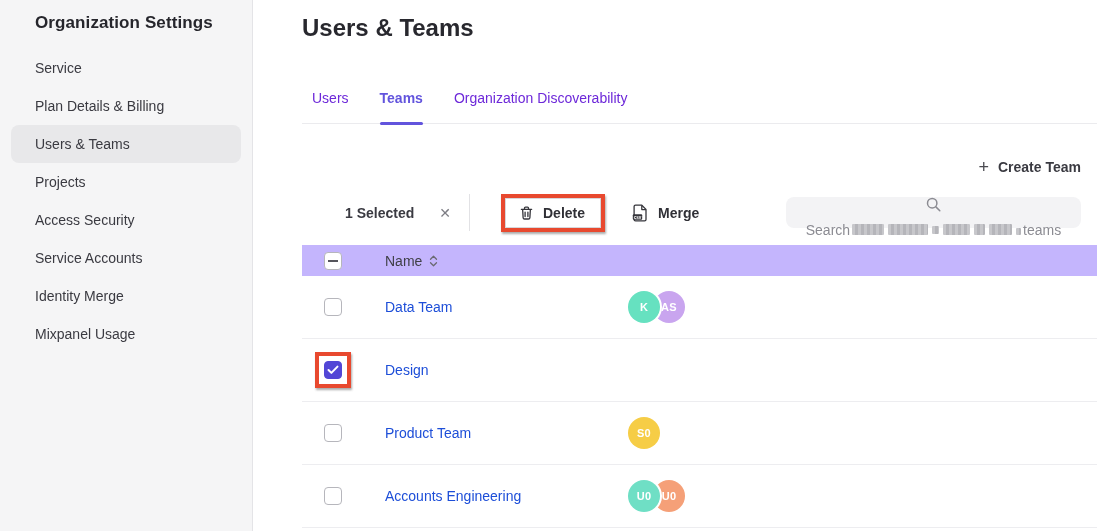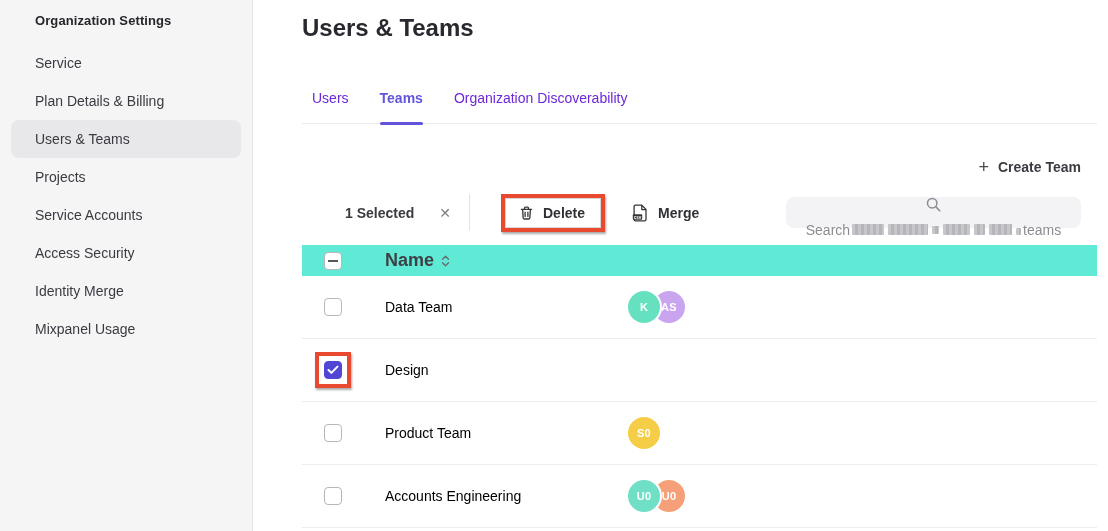--- a/index.html
+++ b/index.html
@@ -8,21 +8,21 @@
     font-family:"Liberation Sans", sans-serif;
     background:#ffffff; color:#2e2e34;
     position:relative; overflow:hidden;
   }
 
   
   .sidebar {
     position:absolute; left:0; top:0; width:253px; height:531px;
     background:#f5f5f6; border-right:1px solid #e4e4e7;
   }
-  .sidebar-title { padding:13px 0 0 35px; font-size:13px; font-weight:700; color:#26262c; letter-spacing:.1px; }
+  .sidebar-title { padding:13px 0 0 35px; font-size:17px; font-weight:700; color:#26262c; letter-spacing:.1px; }
   .nav { margin-top:16px; }
   .nav-item {
     margin:0 11px; height:38px; padding:0 24px;
     display:flex; align-items:center;
     font-size:14px; color:#3a3a41; border-radius:8px; cursor:pointer;
   }
   .nav-item.active { background:#e8e8ea; }
 
   
   .main { position:absolute; left:253px; top:0; right:0; bottom:0; padding:0 11px 0 49px; }
@@ -59,25 +59,25 @@
     border-radius:8px; display:flex; align-items:center; padding:0 12px; gap:10px;
     color:#8b8b92; font-size:14px; cursor:text;flex-direction:column;
   }
   .redacted { display:inline-flex; align-items:center; gap:4px; margin:0 2px; }
   .rb { display:inline-block; height:11px; border-radius:1px;
         background:repeating-linear-gradient(90deg,#c7c7cb 0 3px,#b5b5ba 3px 6px);
         filter:blur(.4px); }
 
   
   .table { margin-top:12px; }
-  .thead { height:31px; background:#5eead4; display:flex; align-items:center; font-size:18px; color:#3f3f46; font-weight:700; }
+  .thead { height:31px; background:#c4b5fd; display:flex; align-items:center; font-size:14px; color:#3f3f46; font-weight:400; }
   .cell-check { width:83px; padding-left:22px; display:flex; align-items:center; }
   .cell-name { width:243px; display:flex; align-items:center; gap:7px; }
   .trow { height:63px; display:flex; align-items:center; border-bottom:1px solid #ededf0; }
-  .team-link { font-size:14px; color:#000000; cursor:pointer; }
+  .team-link { font-size:14px; color:#1d4ed8; cursor:pointer; }
 
   .checkbox {
     width:18px; height:18px; border:1.5px solid #b6b6bc; border-radius:4px;
     background:#fff; display:flex; align-items:center; justify-content:center; cursor:pointer;
   }
   .checkbox.indeterminate::before { content:""; width:10px; height:2px; background:#55555c; }
   .checkbox.checked { background:#5246d6; border-color:#5246d6; }
   .annotation-check {
     display:inline-flex; border:4px solid #e8492f; padding:5px; margin:-9px;
     box-shadow:1px 2px 2px rgba(70,70,70,.45);
@@ -96,22 +96,22 @@
 </head>
 <body>
 
 <div class="sidebar">
   <div class="sidebar-title">Organization Settings</div>
   <div class="nav">
     <div class="nav-item">Service</div>
     <div class="nav-item">Plan Details &amp; Billing</div>
     <div class="nav-item active">Users &amp; Teams</div>
     <div class="nav-item">Projects</div>
+    <div class="nav-item">Access Security</div>
     <div class="nav-item">Service Accounts</div>
-    <div class="nav-item">Access Security</div>
     <div class="nav-item">Identity Merge</div>
     <div class="nav-item">Mixpanel Usage</div>
   </div>
 </div>
 
 <div class="main">
   <div class="page-title">Users &amp; Teams</div>
 
   <div class="tabs">
     <div class="tab">Users</div>

